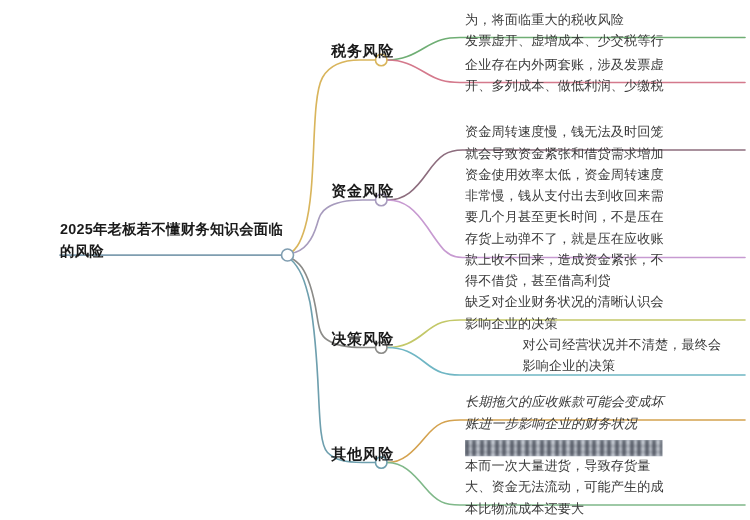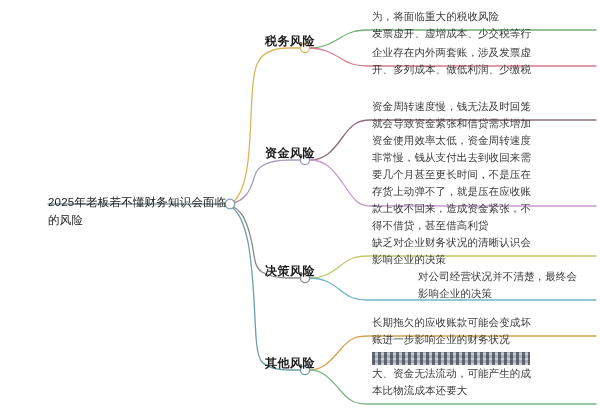--- a/index.html
+++ b/index.html
@@ -28,25 +28,24 @@
   }
   .node {
     position: absolute;
     box-sizing: border-box;
   }
   .root-node {
     left: 48px;
     top: 176px;
     width: 182px;
     font-size: 11.5px;
-    font-weight: normal;
+    font-weight: bold;
     color: #1a1a1a;
     line-height: 1.55;
     letter-spacing: 0.2px;
-    margin-top: 18px;
   }
   .branch-node {
     font-size: 12px;
     font-weight: bold;
     color: #1a1a1a;
     letter-spacing: 0.5px;
     line-height: 1.3;
     white-space: nowrap;
   }
   .leaf-node {
@@ -166,23 +165,24 @@
 
   <div class="node leaf-node" style="left:372px; top:234px;">
     <span class="leaf-line">缺乏对企业财务状况的清晰认识会</span>
     <span class="leaf-line">影响企业的决策</span>
   </div>
   <div class="node leaf-node" style="left:372px; top:268px;margin-left:46px;">
     <span class="leaf-line">对公司经营状况并不清楚，最终会</span>
     <span class="leaf-line">影响企业的决策</span>
   </div>
 
-  <div class="node leaf-node" style="left:372px; top:314px;">
+  <div class="node leaf-node" style="left:372px; top:314px;font-style:italic;">
     <span class="leaf-line">长期拖欠的应收账款可能会变成坏</span>
     <span class="leaf-line">账进一步影响企业的财务状况</span>
   </div>
   <div class="node leaf-node" style="left:372px; top:352px;">
     <span class="leaf-line redacted"></span>
+    <span class="leaf-line">本而一次大量进货，导致存货量</span>
     <span class="leaf-line">大、资金无法流动，可能产生的成</span>
     <span class="leaf-line">本比物流成本还要大</span>
   </div>
 
 </div>
 
 </body></html>

